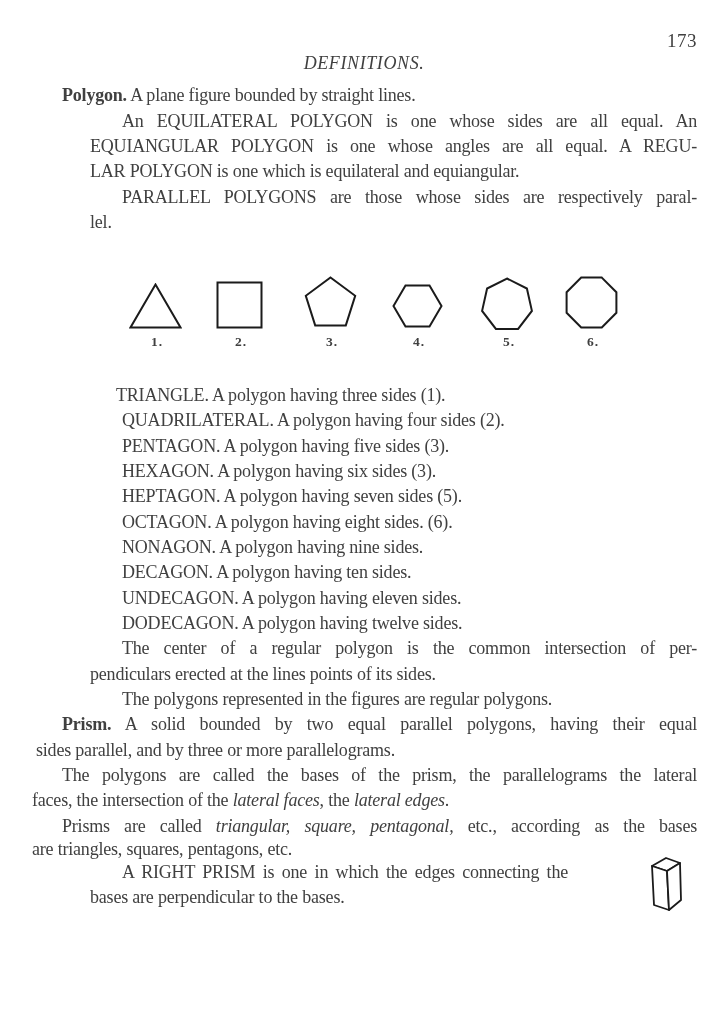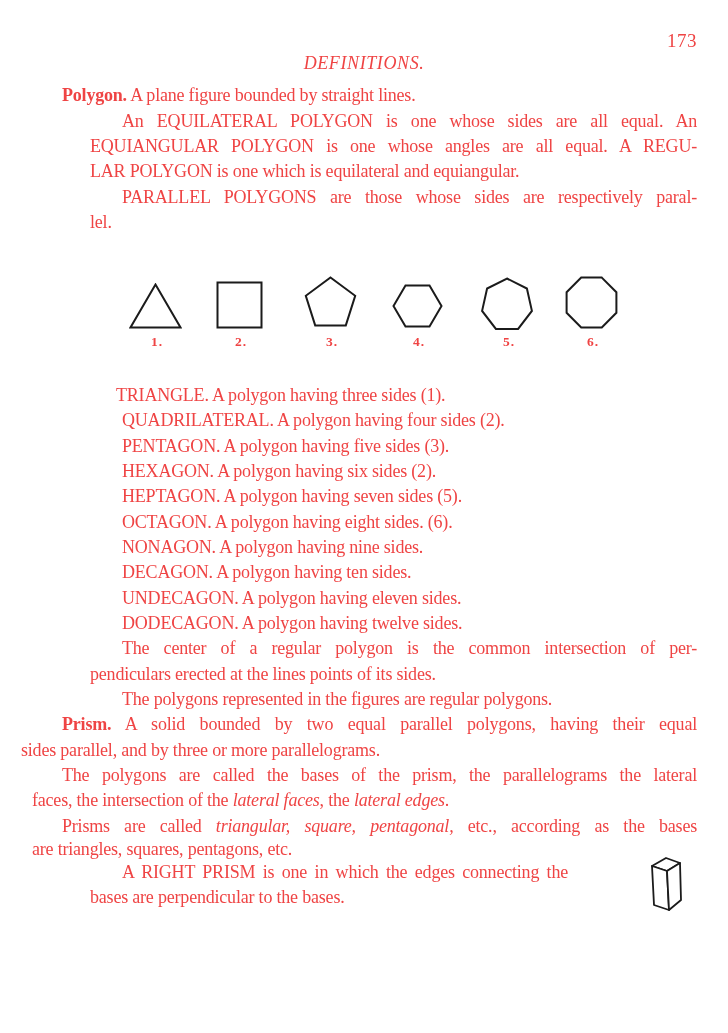--- a/index.html
+++ b/index.html
@@ -2,21 +2,21 @@
 <html><head>
 <meta charset="utf-8">
 <style>
   * { margin: 0; padding: 0; box-sizing: border-box; }
   html, body { background: #ffffff; }
   .page {
     position: relative;
     width: 728px;
     height: 1033px;
     background: #ffffff;
-    color: #ef4444;
+    color: #404040;
     font-family: "Liberation Serif", serif;
     overflow: hidden;
   }
   .pagenum {
     position: absolute;
     top: 30px;
     right: 31px;
     font-size: 19px;
     letter-spacing: 0.5px;
   }
@@ -68,32 +68,32 @@
   <div>
       <div class="tline" style="left: 62px; top: 83px;"><span class="b">Polygon.</span><span> A plane figure bounded by straight lines.</span></div>
       <div class="tline just" style="left: 122px; top: 109px; width: 575px;"><span>An EQUILATERAL POLYGON is one whose sides are all equal. An</span></div>
       <div class="tline just" style="left: 90px; top: 134px; width: 607px;"><span>EQUIANGULAR POLYGON is one whose angles are all equal. A REGU-</span></div>
       <div class="tline" style="left: 90px; top: 159px;"><span>LAR POLYGON is one which is equilateral and equiangular.</span></div>
       <div class="tline just" style="left: 122px; top: 185px; width: 575px;"><span>PARALLEL POLYGONS are those whose sides are respectively paral-</span></div>
       <div class="tline" style="left: 90px; top: 210px;"><span>lel.</span></div>
       <div class="tline" style="left: 116px; top: 383px;"><span>TRIANGLE. A polygon having three sides (1).</span></div>
       <div class="tline" style="left: 122px; top: 408px;"><span>QUADRILATERAL. A polygon having four sides (2).</span></div>
       <div class="tline" style="left: 122px; top: 434px;"><span>PENTAGON. A polygon having five sides (3).</span></div>
-      <div class="tline" style="left: 122px; top: 459px;"><span>HEXAGON. A polygon having six sides (2).</span></div>
+      <div class="tline" style="left: 122px; top: 459px;"><span>HEXAGON. A polygon having six sides (3).</span></div>
       <div class="tline" style="left: 122px; top: 484px;"><span>HEPTAGON. A polygon having seven sides (5).</span></div>
       <div class="tline" style="left: 122px; top: 510px;"><span>OCTAGON. A polygon having eight sides. (6).</span></div>
       <div class="tline" style="left: 122px; top: 535px;"><span>NONAGON. A polygon having nine sides.</span></div>
       <div class="tline" style="left: 122px; top: 560px;"><span>DECAGON. A polygon having ten sides.</span></div>
       <div class="tline" style="left: 122px; top: 586px;"><span>UNDECAGON. A polygon having eleven sides.</span></div>
       <div class="tline" style="left: 122px; top: 611px;"><span>DODECAGON. A polygon having twelve sides.</span></div>
       <div class="tline just" style="left: 122px; top: 636px; width: 575px;"><span>The center of a regular polygon is the common intersection of per-</span></div>
       <div class="tline" style="left: 90px; top: 662px;"><span>pendiculars erected at the lines points of its sides.</span></div>
       <div class="tline" style="left: 122px; top: 687px;"><span>The polygons represented in the figures are regular polygons.</span></div>
       <div class="tline just" style="left: 62px; top: 712px; width: 635px;"><span class="b">Prism.</span><span> A solid bounded by two equal parallel polygons, having their equal</span></div>
-      <div class="tline" style="left: 21px; top: 738px;"><span>sides parallel, and by three or more parallelograms.</span></div>
+      <div class="tline" style="left: 36px; top: 738px;"><span>sides parallel, and by three or more parallelograms.</span></div>
       <div class="tline just" style="left: 62px; top: 763px; width: 635px;"><span>The polygons are called the bases of the prism, the parallelograms the lateral</span></div>
       <div class="tline" style="left: 32px; top: 788px;"><span>faces, the intersection of the </span><span class="i">lateral faces</span><span>, the </span><span class="i">lateral edges</span><span>.</span></div>
       <div class="tline just" style="left: 62px; top: 814px; width: 635px;"><span>Prisms are called </span><span class="i">triangular, square, pentagonal,</span><span> etc., according as the bases</span></div>
       <div class="tline" style="left: 32px; top: 837px;"><span>are triangles, squares, pentagons, etc.</span></div>
       <div class="tline just" style="left: 122px; top: 860px; width: 446px;"><span>A RIGHT PRISM is one in which the edges connecting the</span></div>
       <div class="tline" style="left: 90px; top: 885px;"><span>bases are perpendicular to the bases.</span></div>
     </div>
   <div>
       <div class="fig" style="left: 128.5px; top: 283px;">
         <svg width="53" height="46" viewBox="0 0 53 46">

